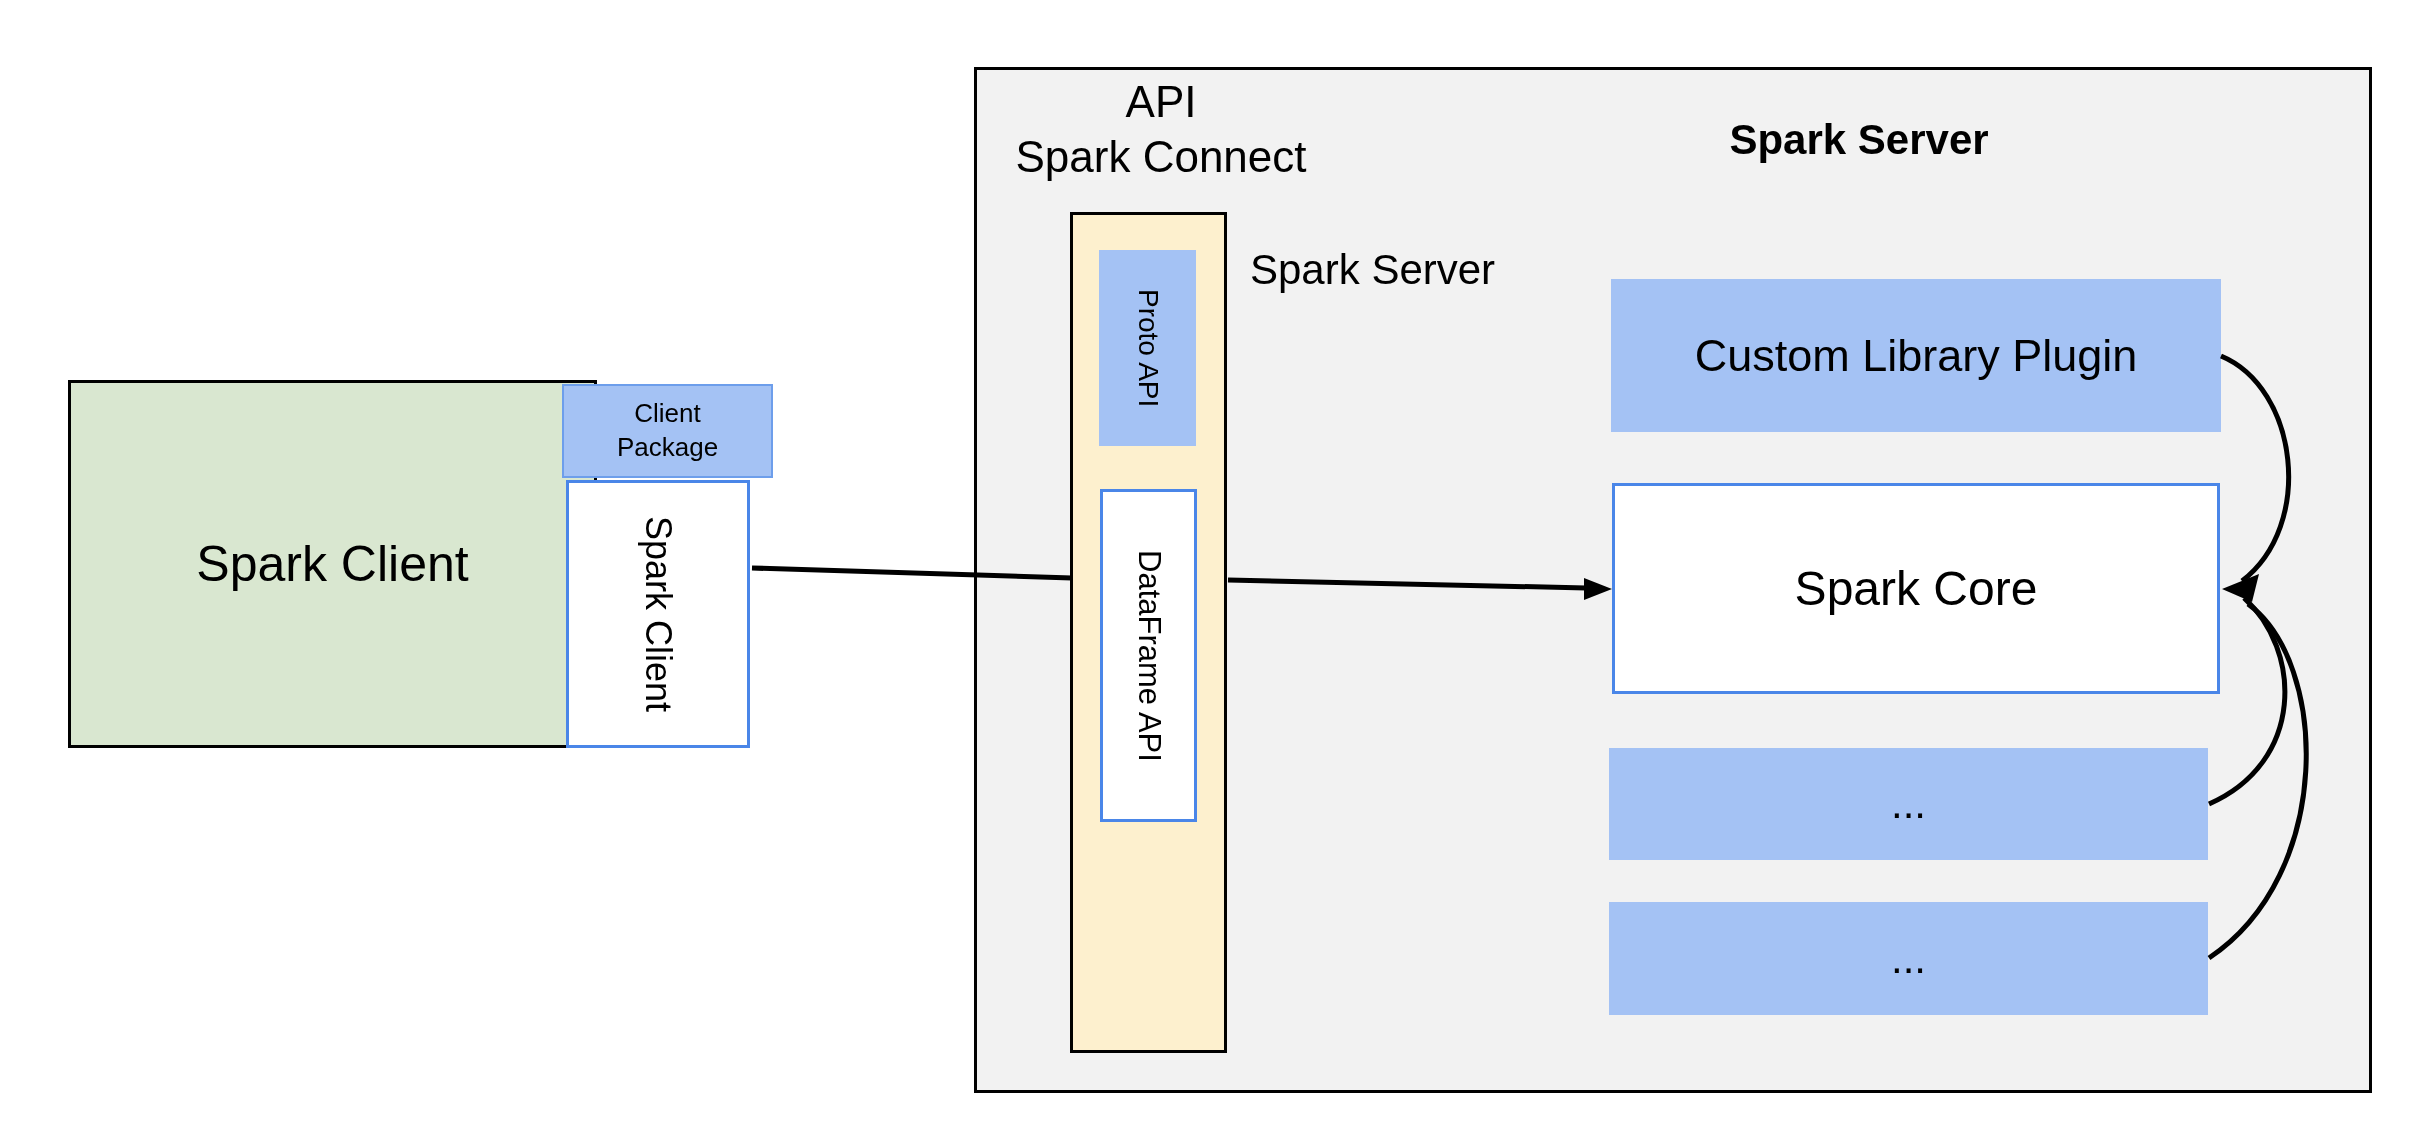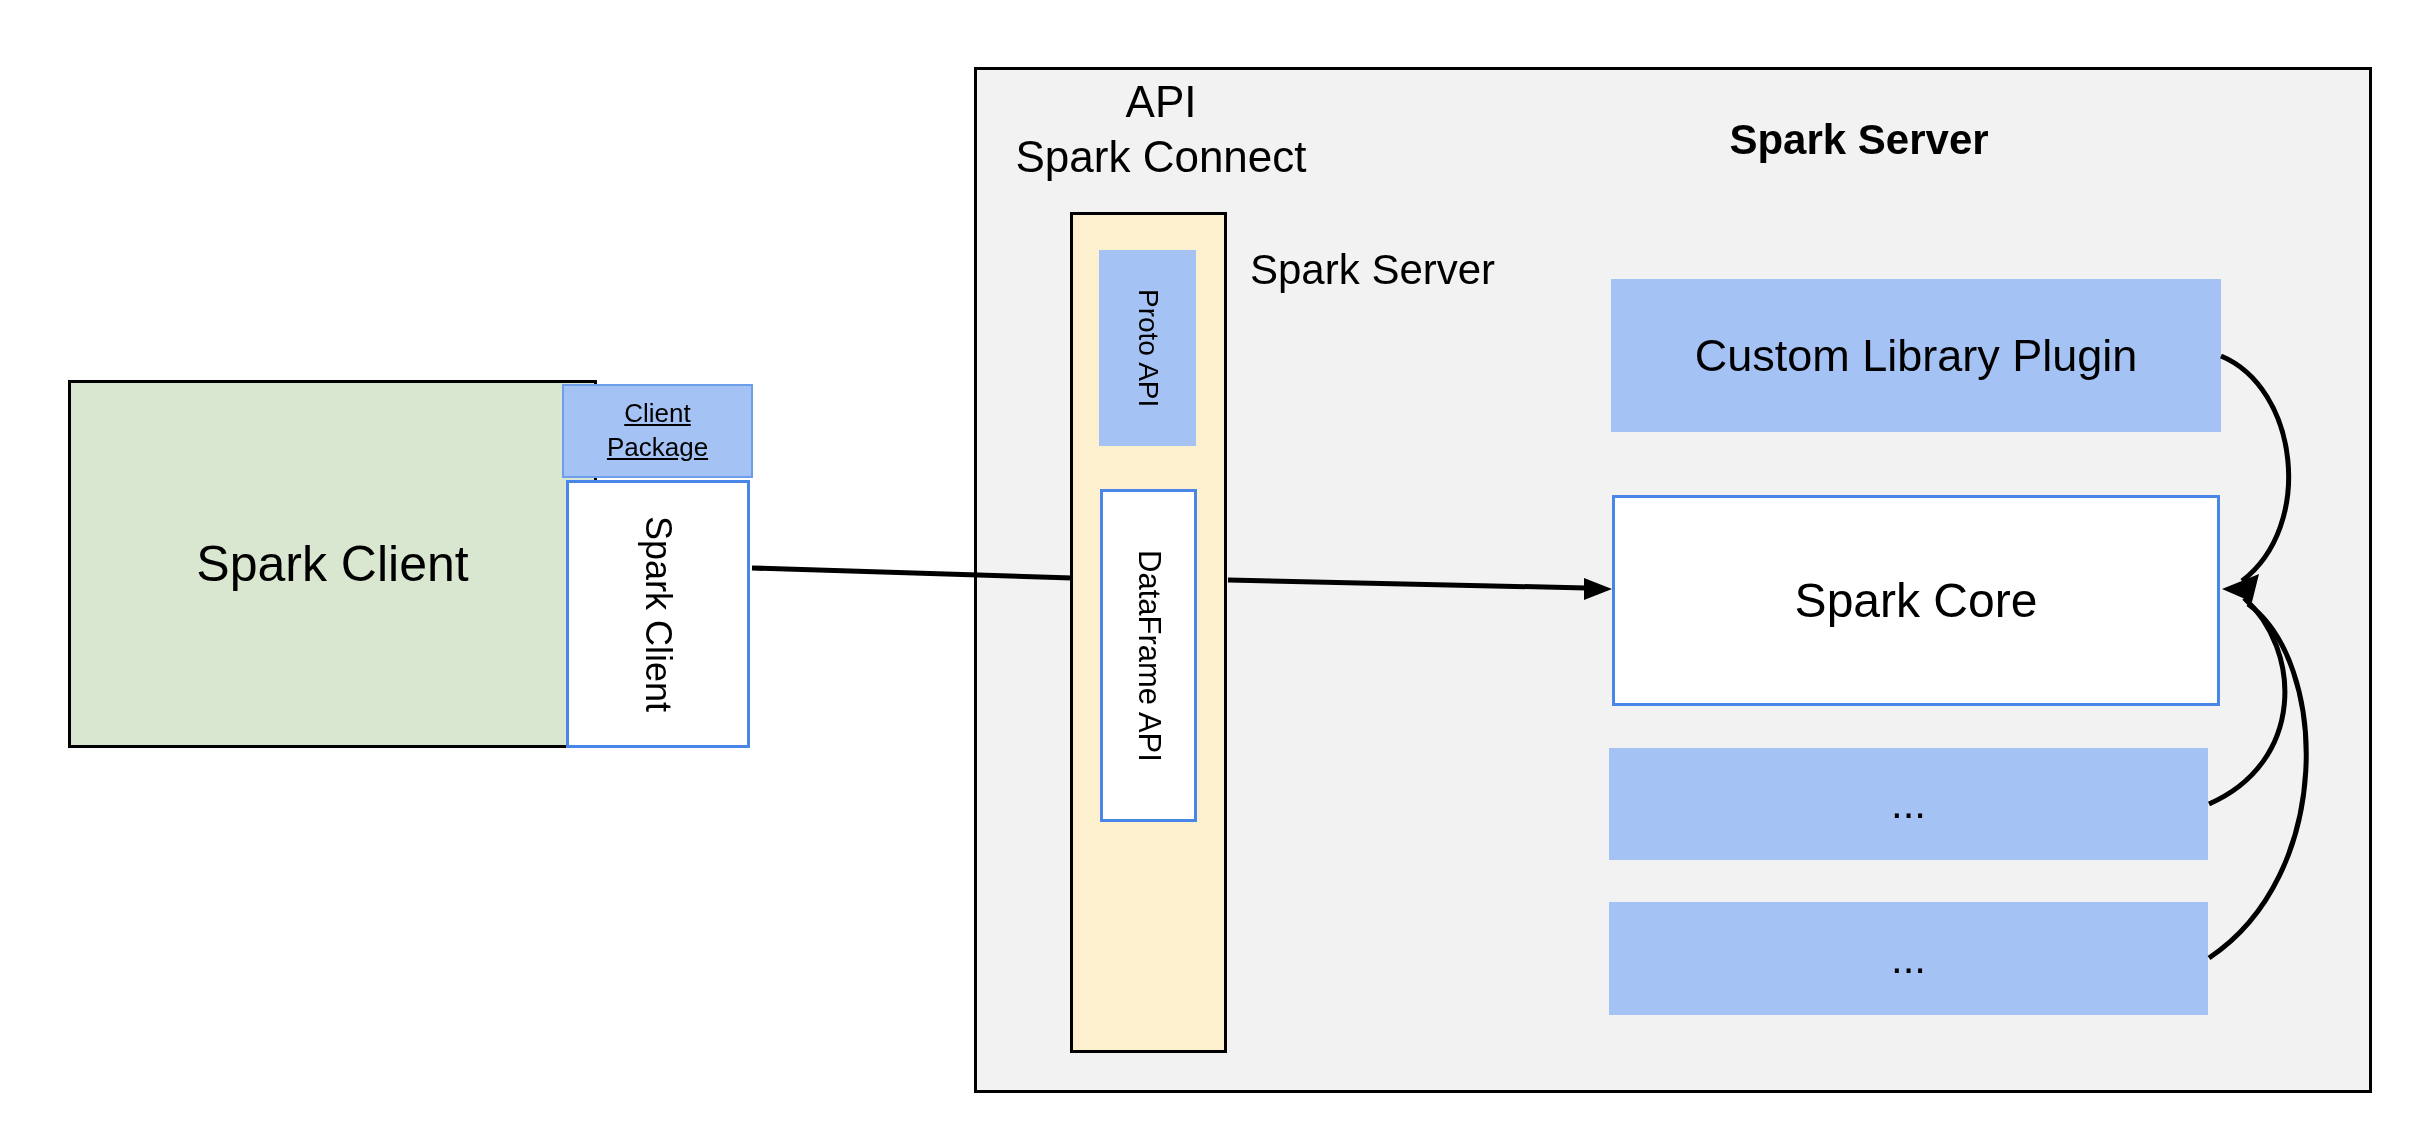--- a/index.html
+++ b/index.html
@@ -58,43 +58,42 @@
     font-size: 31px;
   }
 
   .plugin-box {
     left: 1611px; top: 279px; width: 610px; height: 153px;
     background: #a4c2f4; font-size: 45px; z-index: 2;
   }
   .core-box {
     left: 1612px; top: 483px; width: 608px; height: 211px;
     background: #ffffff; border: 3px solid #4a86e8;
-    font-size: 48px; z-index: 2; margin-top: 12px;
+    font-size: 48px; z-index: 2;
   }
   .module-box-1 {
     left: 1609px; top: 748px; width: 599px; height: 112px;
     background: #a4c2f4; font-size: 42px; z-index: 2;
   }
   .module-box-2 {
     left: 1609px; top: 902px; width: 599px; height: 113px;
     background: #a4c2f4; font-size: 42px; z-index: 2;
   }
 
   .green-box {
     left: 68px; top: 380px; width: 529px; height: 368px;
     background: #d9e7d0; border: 3px solid #000000;
     font-size: 50px; line-height: 1.3; z-index: 1;
     flex-direction: column;
   }
   .package-box {
-    left: 562px; top: 384px; width: 191px; height: 94px;
+    left: 562px; top: 384px; width: 211px; height: 94px;
     background: #a4c2f4; border: 2px solid #6d9eeb;
     font-size: 26px; line-height: 1.3; z-index: 2;
     flex-direction: column;
-    text-decoration: underline;
   }
   .spark-client-box {
     left: 566px; top: 480px; width: 184px; height: 268px;
     background: #ffffff; border: 3px solid #4a86e8;
     font-size: 36px; z-index: 3;
   }
 
   
   .vtext { writing-mode: vertical-rl; white-space: nowrap; }
 

